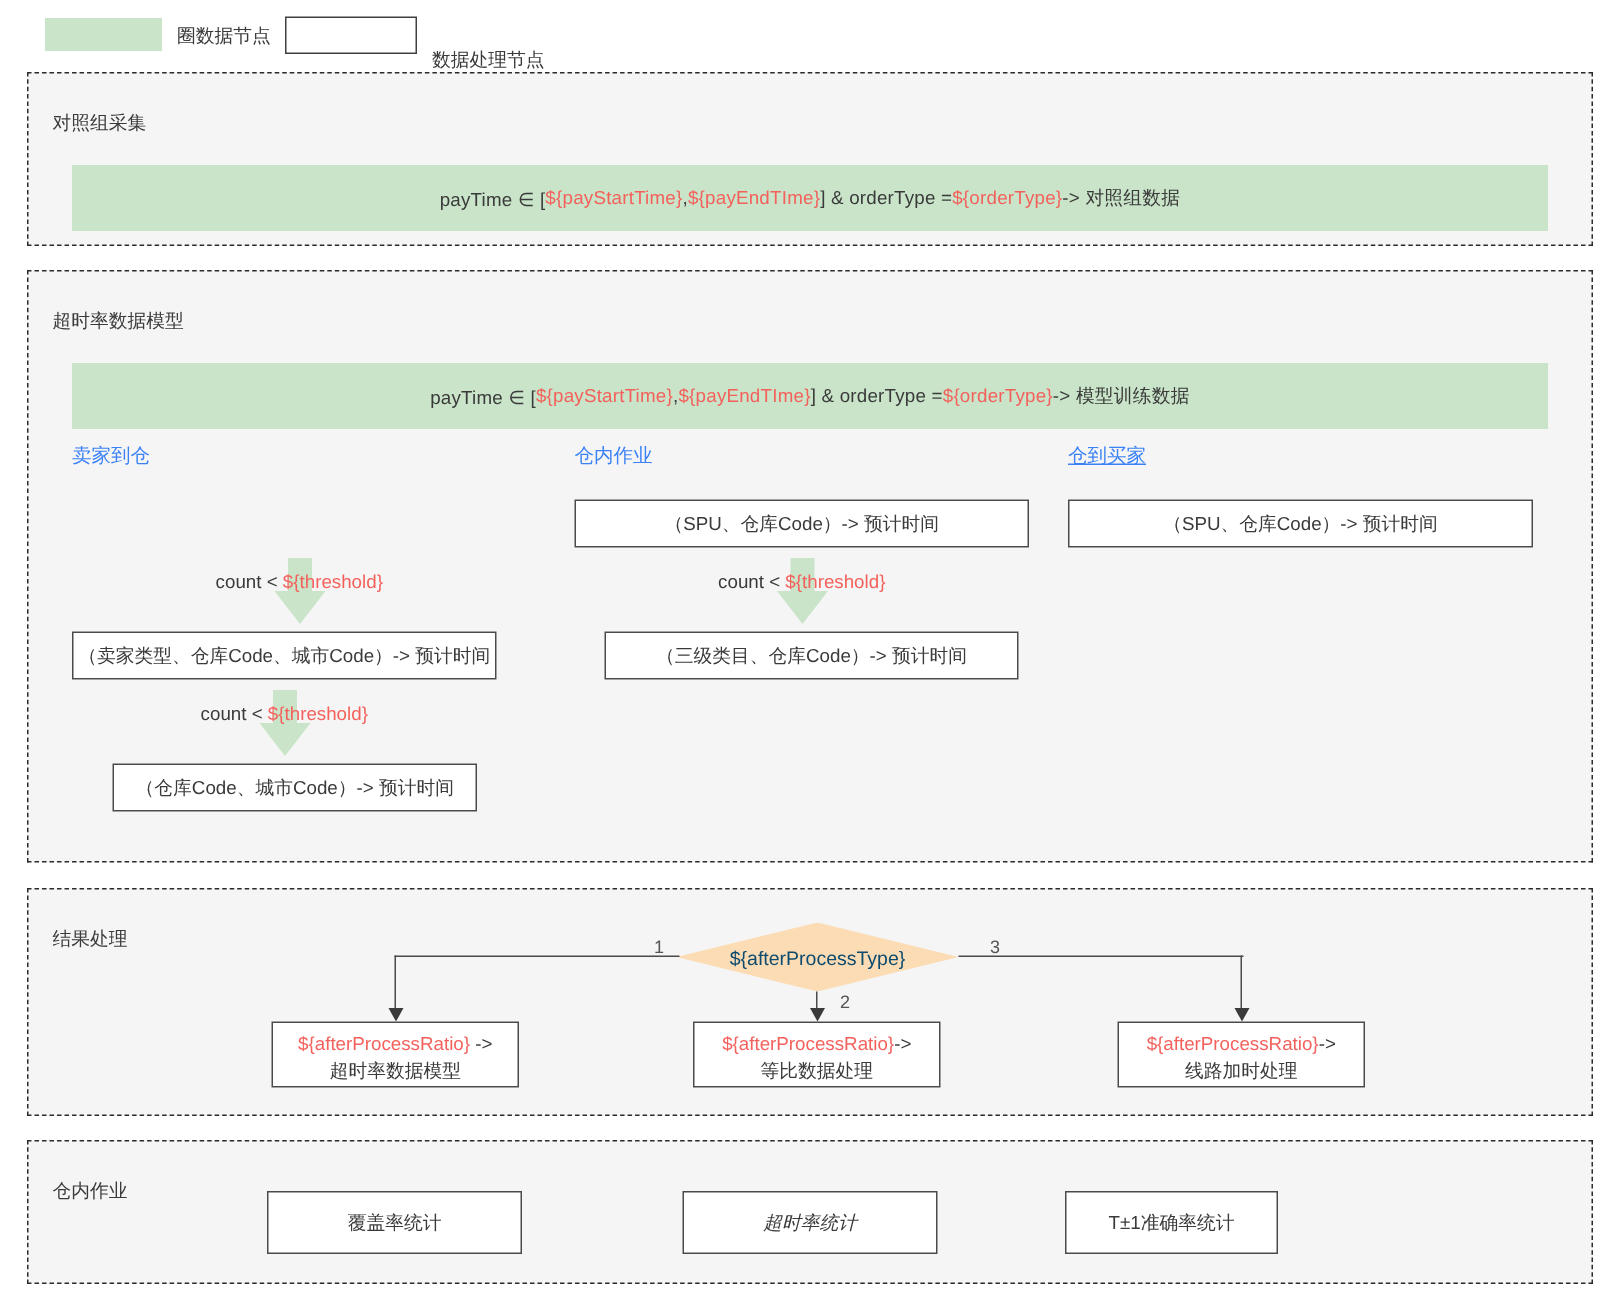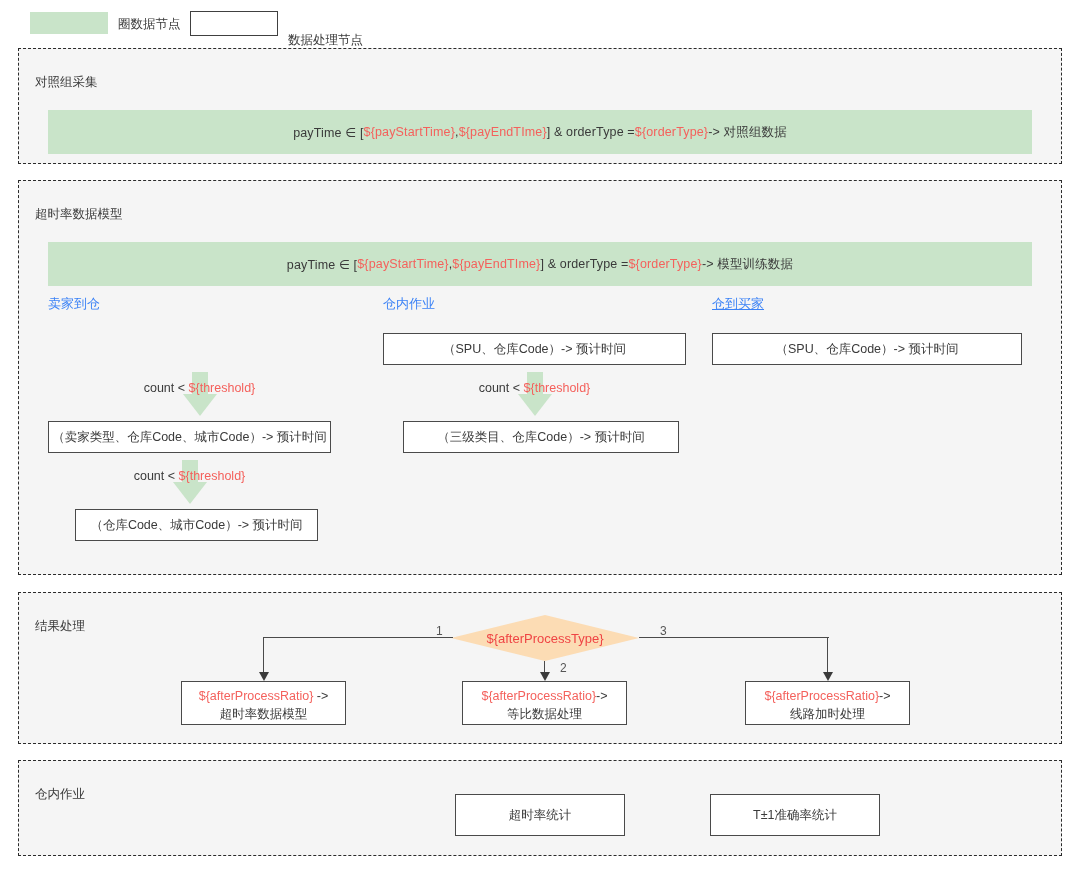--- a/index.html
+++ b/index.html
@@ -148,21 +148,21 @@
     background: #fcdcb4;
     clip-path: polygon(50% 0, 100% 50%, 50% 100%, 0 50%);
   }
   .diamond-text {
     position: absolute;
     inset: 0;
     display: flex;
     align-items: center;
     justify-content: center;
     font-size: 13px;
-    color: #ef4444;
+    color: #0c4a6e;
     white-space: nowrap;
   }
 
   
   .ln { position: absolute; background: #4a4a4a; }
   .ln-h { height: 1.4px; }
   .ln-v { width: 1.4px; }
   .arrowhead-down {
     position: absolute;
     width: 0; height: 0;
@@ -293,16 +293,17 @@
   <div class="pbox two-line" style="left:745px; top:681px; width:165px; height:44px; display:block; padding-top:5px;">
     <div style="text-align:center;">
       <span class="var">${afterProcessRatio}</span><span>-&gt;</span>
     </div>
     <div style="text-align:center;">线路加时处理</div>
   </div>
 
   <div class="section" id="section-stats">
     <div class="section-title">仓内作业</div>
   </div>
-  <div class="pbox" style="left:455px; top:794px; width:170px; height:42px;">超时率统计</div>
-  <div class="pbox" style="left:710px; top:794px; width:170px; height:42px;">T±1准确率统计</div>
+  <div class="pbox" style="left:178px; top:794px; width:170px; height:42px;">覆盖率统计</div>
+  <div class="pbox" style="left:455px; top:794px; width:170px; height:42px;font-style:italic;">超时率统计</div>
+  <div class="pbox" style="left:710px; top:794px; width:142px; height:42px;">T±1准确率统计</div>
 
 </div>
 
 </body></html>

